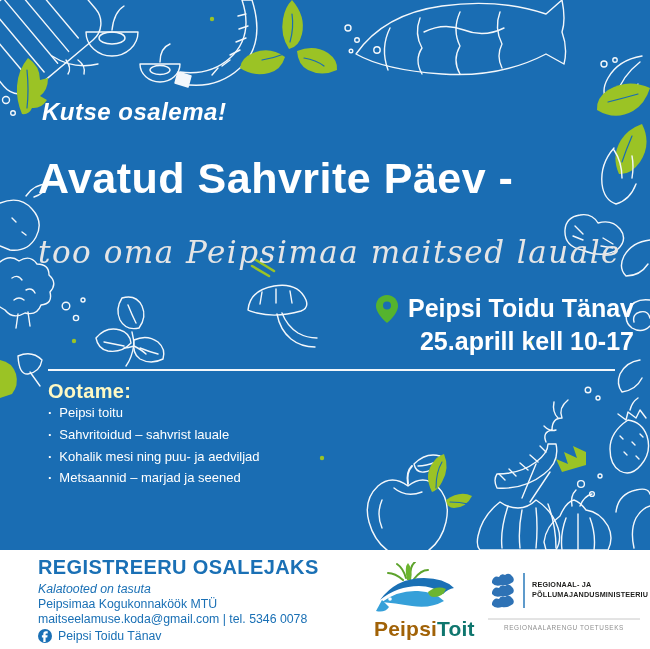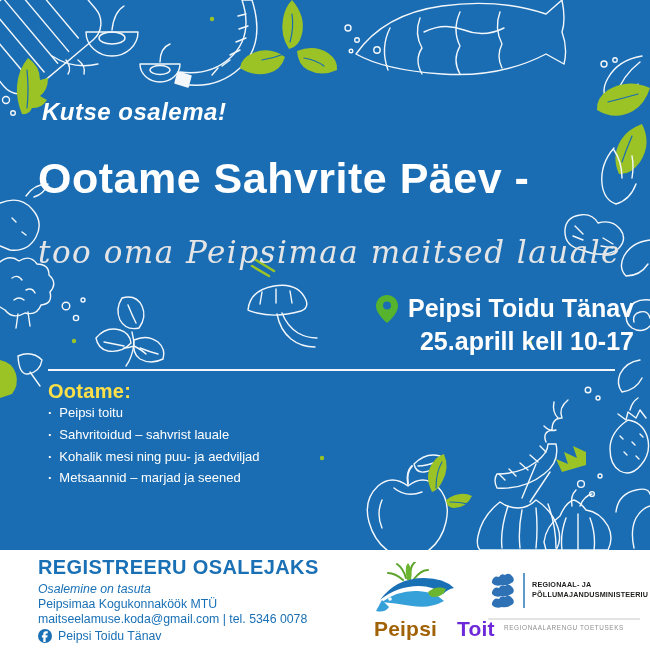--- a/index.html
+++ b/index.html
@@ -13,37 +13,37 @@
   .title{ position:absolute; left:38px; top:154px; color:#fff;
           font-size:43px; font-weight:bold; letter-spacing:.5px; white-space:nowrap;}
   .script{ position:absolute; left:38px; top:234px; width:600px;
            font-family:"DejaVu Serif", serif; font-style:italic;
            font-size:31px; color:#e5e5e5; letter-spacing:1.5px; white-space:nowrap;}
   .location{ position:absolute; right:16px; top:292px; text-align:right;
              color:#fff; font-size:25px; font-weight:bold; line-height:33px;}
   .loc-row1{ display:flex; align-items:center; justify-content:flex-end; gap:10px;}
   .divider{ position:absolute; left:48px; top:369px; width:567px; height:2px;
             background:#fff; opacity:.95;}
-  .ootame-head{ position:absolute; left:48px; top:380px; color:#fde047;
+  .ootame-head{ position:absolute; left:48px; top:380px; color:#fef9c3;
                 font-size:20px; font-weight:bold; letter-spacing:.3px;}
   .ootame-list{ position:absolute; left:48px; top:402px; list-style:none;
                 color:#fff; font-size:13px; line-height:21.8px; }
   .ootame-list li::before{ content:"·"; font-weight:bold; margin-right:7px; }
 
   .footer{ position:absolute; left:0; top:550px; width:650px; height:119px;
            background:#ffffff; }
   .contact{ position:absolute; left:38px; top:6px; color:#1a70b5; }
   .reg-head{ font-size:20px; font-weight:bold; letter-spacing:.4px; }
   .sub-line{ font-size:12.3px; line-height:14.8px; }
   .sub-line.it{ font-style:italic; margin-top:3px; }
   .fb-row{ display:flex; align-items:center; gap:6px; margin-top:3px;
            font-size:12.3px; }
   .pt-logo{ position:absolute; left:374px; top:12px; width:100px; text-align:center;}
   .pt-text{ font-size:21px; font-weight:bold; letter-spacing:.2px; margin-top:1px;}
-  .pt-text .p1{ color:#a16207; } .pt-text .p2{ color:#6d28d9;padding-left:20px; }
+  .pt-text .p1{ color:#a16207; } .pt-text .p2{ color:#0f766e; }
 </style>
 </head>
 <body>
 
 <div class="canvas">
 
   <svg class="deco" width="650" height="550" viewBox="0 0 650 550">
     <g stroke="#fff" stroke-width="1.4" fill="none" stroke-linecap="round" stroke-linejoin="round" opacity="0.95">
       <g transform="translate(35,30) rotate(-40)">
         <rect x="-60" y="-45" width="120" height="90" rx="22"></rect>
@@ -183,21 +183,21 @@
         <path d="M 572 506 q -2 -10 4 -16 M 580 506 q 4 -10 12 -12"></path>
       </g>
       <g>
         <path d="M 616 512 q 2 -18 20 -22 q 12 -3 14 4"></path>
         <path d="M 634 548 q -4 -18 2 -30 q 6 -10 14 -12"></path>
       </g>
     </g>
   </svg>
 
   <div class="invite">Kutse osalema!</div>
-  <div class="title">Ootame Sahvrite Päev -</div>
+  <div class="title">Avatud Sahvrite Päev -</div>
   <div class="script">too oma Peipsimaa maitsed lauale</div>
 
   <div class="location">
     <div class="loc-row1">
       <svg width="22" height="28" viewBox="0 0 22 28">
         <path d="M 11 0 C 4.5 0 0 5 0 11 c 0 8 11 17 11 17 c 0 0 11 -9 11 -17 C 22 5 17.5 0 11 0 z" fill="#55b32e"></path>
         <circle cx="11" cy="10.5" r="4" fill="#1a6db3"></circle>
       </svg>
       <span>Peipsi Toidu Tänav</span>
     </div>
@@ -210,21 +210,21 @@
   <ul class="ootame-list">
     <li>Peipsi toitu</li>
     <li>Sahvritoidud – sahvrist lauale</li>
     <li>Kohalik mesi ning puu- ja aedviljad</li>
     <li>Metsaannid – marjad ja seened</li>
   </ul>
 
   <div class="footer">
     <div class="contact">
       <div class="reg-head">REGISTREERU OSALEJAKS</div>
-      <div class="sub-line it">Osalemine on tasuta</div>
+      <div class="sub-line it">Kalatooted on tasuta</div>
       <div class="sub-line">Peipsimaa Kogukonnaköök MTÜ</div>
       <div class="sub-line">maitseelamuse.koda@gmail.com | tel. 5346 0078</div>
       <div class="fb-row">
         <svg width="14" height="14" viewBox="0 0 14 14">
           <circle cx="7" cy="7" r="7" fill="#1a70b5"></circle>
           <path d="M 8.2 4.4 h 1.5 V 2.3 H 7.9 c -1.7 0 -2.6 1 -2.6 2.7 v 1.3 H 3.9 v 2.1 h 1.4 V 13 h 2.3 V 8.4 h 1.7 l .3 -2.1 H 7.6 V 5.1 c 0 -.5 .2 -.7 .6 -.7 z" fill="#fff"></path>
         </svg>
         <span>Peipsi Toidu Tänav</span>
       </div>
     </div>

